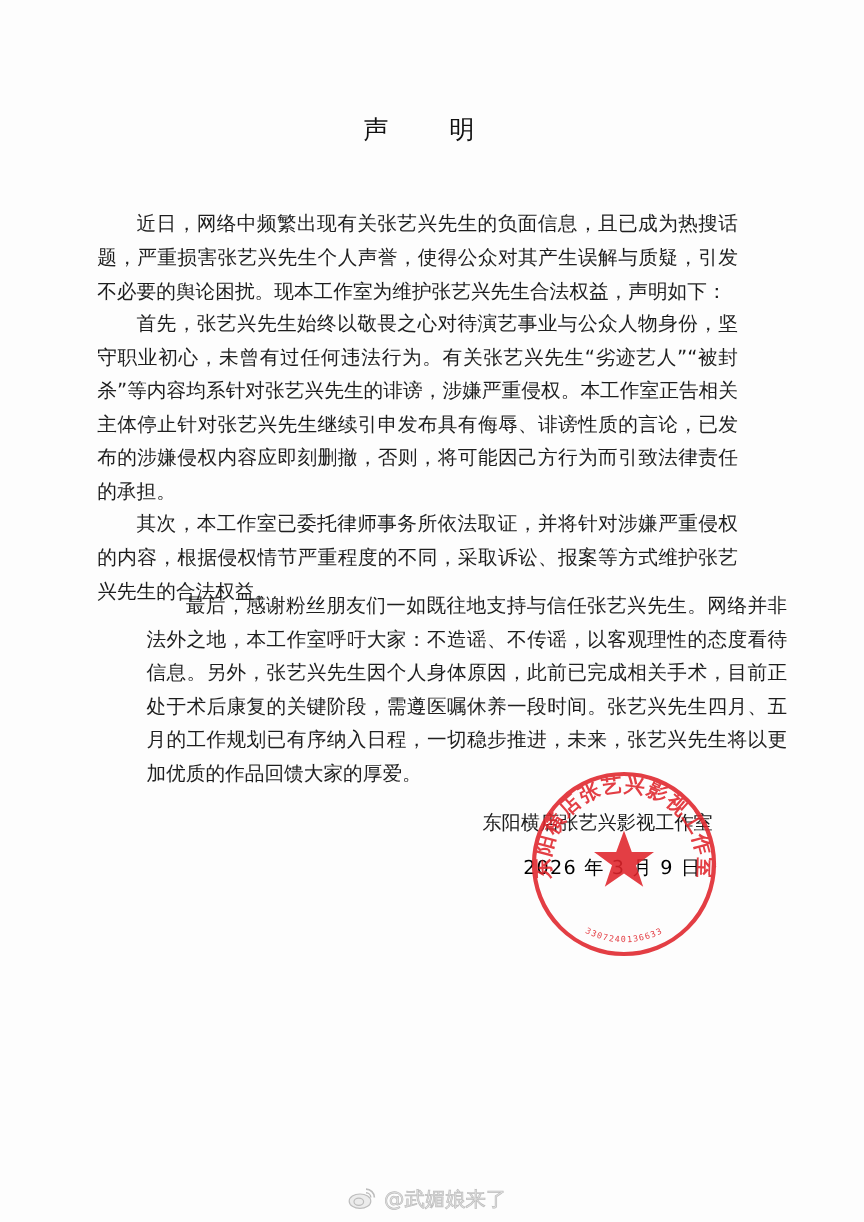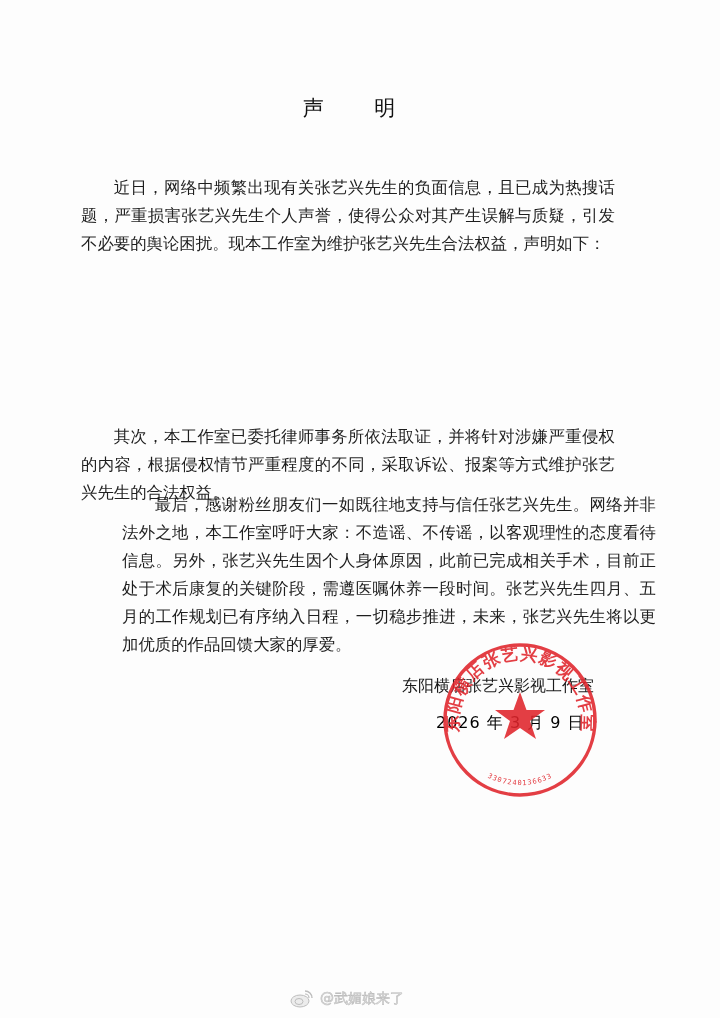--- a/index.html
+++ b/index.html
@@ -6,35 +6,38 @@
   body { width:720px; height:1018px; background:#fdfdfd; position:relative; overflow:hidden;
          font-family:"DejaVu Sans","Liberation Sans",sans-serif; color:#1e1e1e; }
   .page { position:absolute; left:0; top:0; width:720px; height:1018px; background:#fdfdfd; }
   .title { position:absolute; top:94px; left:0; width:720px; text-align:center;
            font-size:21px; letter-spacing:22px; box-sizing:border-box; color:#111; }
   .body-text { position:absolute; left:81px; width:534px; font-size:16.4px; line-height:28px; }
   .para { margin:0; text-indent:2em; text-align:justify; text-align-last:left; }
   .signature { position:absolute; left:402px; top:676px; font-size:16px; color:#1a1a1a; z-index:2; }
   .date { position:absolute; left:436px; top:713px; font-size:16px; color:#000000; z-index:2; letter-spacing:1px; }
   .stamp { position:absolute; left:440px; top:640px; width:160px; height:160px; z-index:3; opacity:0.88; }
-  .watermark { position:absolute; left:290px; top:988px; font-size:14px; color:#e6e6e6;
-               -webkit-text-stroke:0.6px #bdbdbd; display:flex; align-items:flex-end; gap:6px; z-index:4; }
+  .watermark { position:absolute; left:290px; top:988px; font-size:17px; color:#e6e6e6;
+               -webkit-text-stroke:0.6px #bdbdbd; display:flex; align-items:flex-start; gap:6px; z-index:4; }
   .watermark svg { display:block; }
 </style>
 </head>
 <body>
 
 <div class="page">
 
   <div class="title">声 明</div>
 
-  <div class="body-text" style="top:174px;">
+  <div class="body-text" style="top:174px;font-family:Liberation Mono, monospace;">
     <p class="para">近日，网络中频繁出现有关张艺兴先生的负面信息，且已成为热搜话题，严重损害张艺兴先生个人声誉，使得公众对其产生误解与质疑，引发不必要的舆论困扰。现本工作室为维护张艺兴先生合法权益，声明如下：</p>
   </div>
 
+  <div class="body-text" style="top:256px;">
+    <p class="para">首先，张艺兴先生始终以敬畏之心对待演艺事业与公众人物身份，坚守职业初心，未曾有过任何违法行为。有关张艺兴先生“劣迹艺人”“被封杀”等内容均系针对张艺兴先生的诽谤，涉嫌严重侵权。本工作室正告相关主体停止针对张艺兴先生继续引申发布具有侮辱、诽谤性质的言论，已发布的涉嫌侵权内容应即刻删撤，否则，将可能因己方行为而引致法律责任的承担。</p>
+  </div>
 
   <div class="body-text" style="top:423px;">
     <p class="para">其次，本工作室已委托律师事务所依法取证，并将针对涉嫌严重侵权的内容，根据侵权情节严重程度的不同，采取诉讼、报案等方式维护张艺兴先生的合法权益。</p>
   </div>
 
   <div class="body-text" style="top:491px;margin-left:41px;">
     <p class="para">最后，感谢粉丝朋友们一如既往地支持与信任张艺兴先生。网络并非法外之地，本工作室呼吁大家：不造谣、不传谣，以客观理性的态度看待信息。另外，张艺兴先生因个人身体原因，此前已完成相关手术，目前正处于术后康复的关键阶段，需遵医嘱休养一段时间。张艺兴先生四月、五月的工作规划已有序纳入日程，一切稳步推进，未来，张艺兴先生将以更加优质的作品回馈大家的厚爱。</p>
   </div>
 
   <div class="signature">东阳横店张艺兴影视工作室</div>

